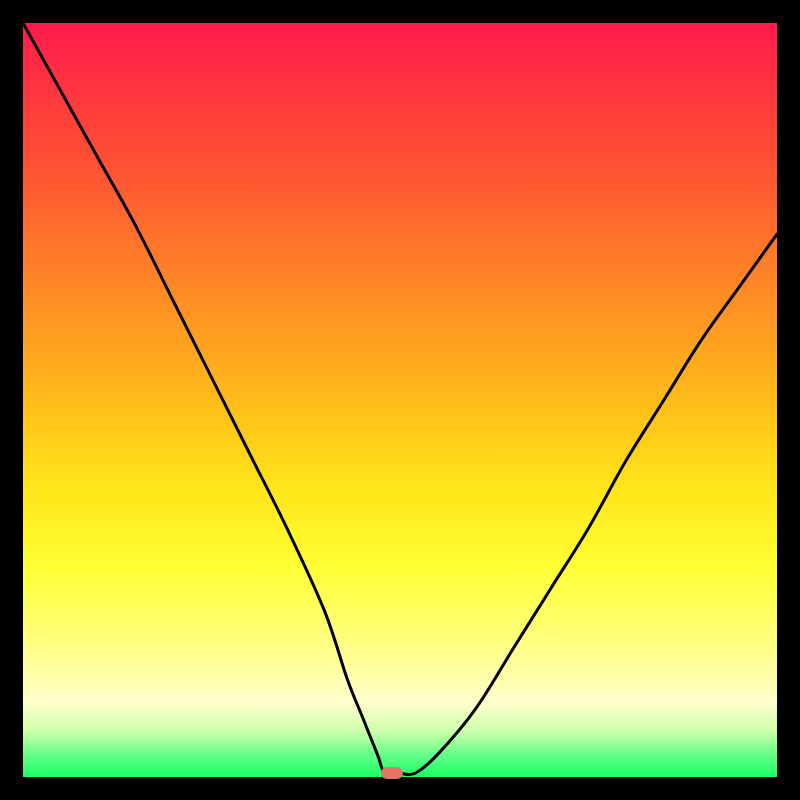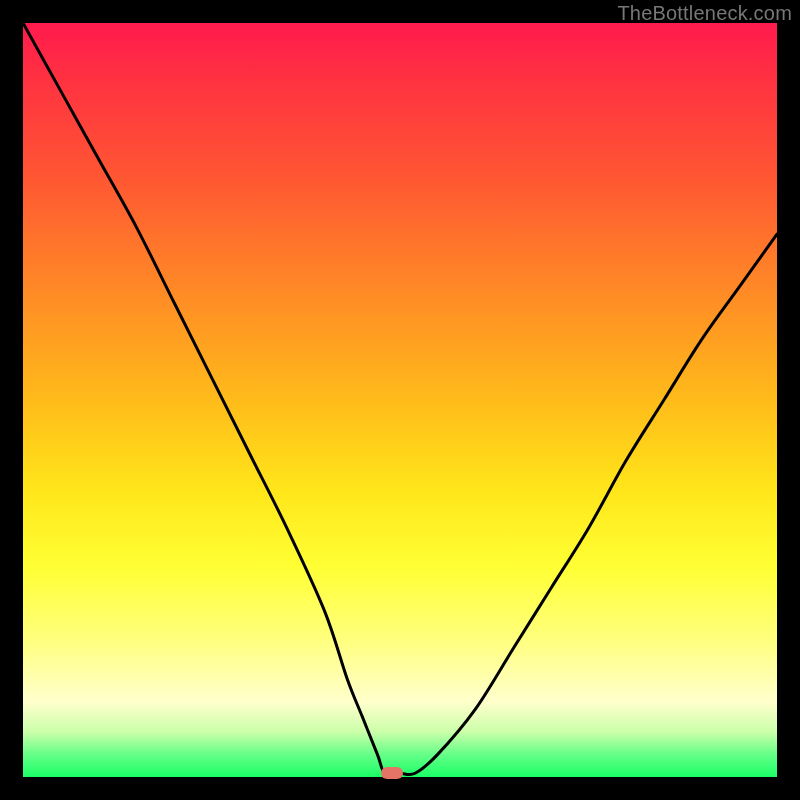--- a/index.html
+++ b/index.html
@@ -65,14 +65,13 @@
 </head>
 <body>
 
 <div class="frame">
   <div class="plot-area">
     <svg class="curve" viewBox="0 0 754 754" preserveAspectRatio="none">
       <path id="curve-path" fill="none" stroke="#000" stroke-width="3" stroke-linecap="round" stroke-linejoin="round" d="M 0 0 C 6.283333333333334 11.310000000000002 25.133333333333333 45.24000000000001 37.7 67.86000000000001 C 50.26666666666667 90.48000000000002 62.83333333333334 113.10000000000002 75.4 135.72000000000003 C 87.96666666666667 158.34000000000003 100.53333333333333 179.70333333333338 113.1 203.58000000000004 C 125.66666666666666 227.4566666666667 138.23333333333335 253.8466666666667 150.8 278.98 C 163.36666666666667 304.11333333333334 175.93333333333334 329.24666666666667 188.5 354.38 C 201.06666666666666 379.5133333333333 213.63333333333333 404.6466666666667 226.2 429.78000000000003 C 238.76666666666665 454.91333333333336 251.33333333333331 478.78999999999996 263.9 505.17999999999995 C 276.46666666666664 531.5699999999999 291.5466666666667 562.9866666666667 301.6 588.12 C 311.65333333333336 613.2533333333333 317.9366666666666 638.3866666666667 324.21999999999997 655.98 C 330.50333333333333 673.5733333333334 334.2733333333333 681.1133333333332 339.3 693.68 C 344.3266666666667 706.2466666666667 350.61 721.9549999999999 354.38 731.38 C 358.15 740.8050000000001 358.15 747.0883333333334 361.91999999999996 750.23 C 365.68999999999994 753.3716666666667 371.9733333333333 750.23 377 750.23 C 382.0266666666667 750.23 385.7966666666667 753.3716666666667 392.08000000000004 750.23 C 398.3633333333334 747.0883333333334 404.6466666666667 742.0616666666667 414.70000000000005 731.38 C 424.7533333333334 720.6983333333333 439.8333333333333 703.7333333333333 452.4 686.14 C 464.96666666666664 668.5466666666666 477.53333333333336 645.9266666666666 490.1 625.8199999999999 C 502.6666666666667 605.7133333333333 515.2333333333333 585.6066666666667 527.8 565.5 C 540.3666666666666 545.3933333333333 552.9333333333333 526.5433333333333 565.5 505.17999999999995 C 578.0666666666667 483.8166666666666 590.6333333333334 458.68333333333334 603.2 437.32 C 615.7666666666667 415.95666666666665 628.3333333333333 397.1066666666667 640.9 377 C 653.4666666666667 356.8933333333333 666.0333333333333 335.53000000000003 678.6 316.68 C 691.1666666666667 297.83 703.7333333333333 281.49333333333334 716.3 263.9 C 728.8666666666666 246.30666666666664 747.7166666666667 219.91666666666666 754 211.12"></path>
     </svg>
     <div class="marker" id="marker" style="left: 369.46px; top: 750.23px; background: rgb(229, 115, 102);"></div>
   </div>
-  <div class="watermark">TheBottleneck.com</div>
 </div>
 
 </body></html>

